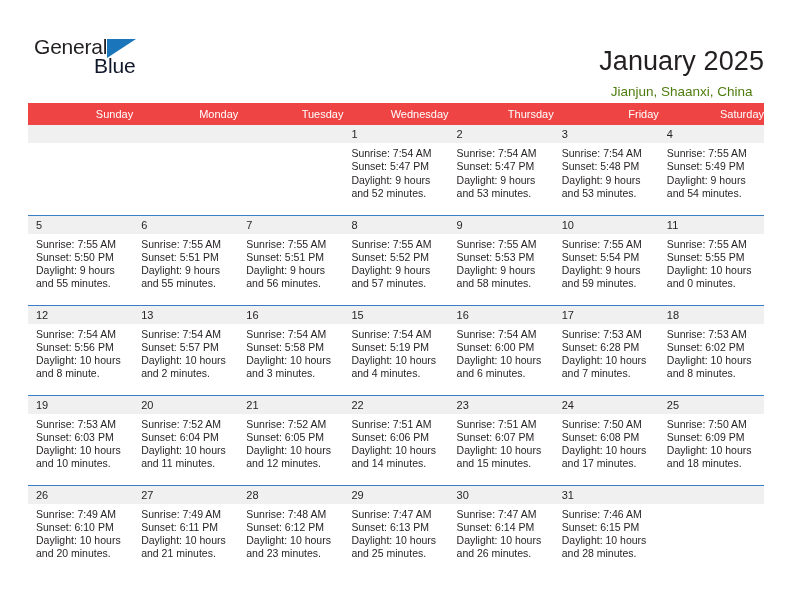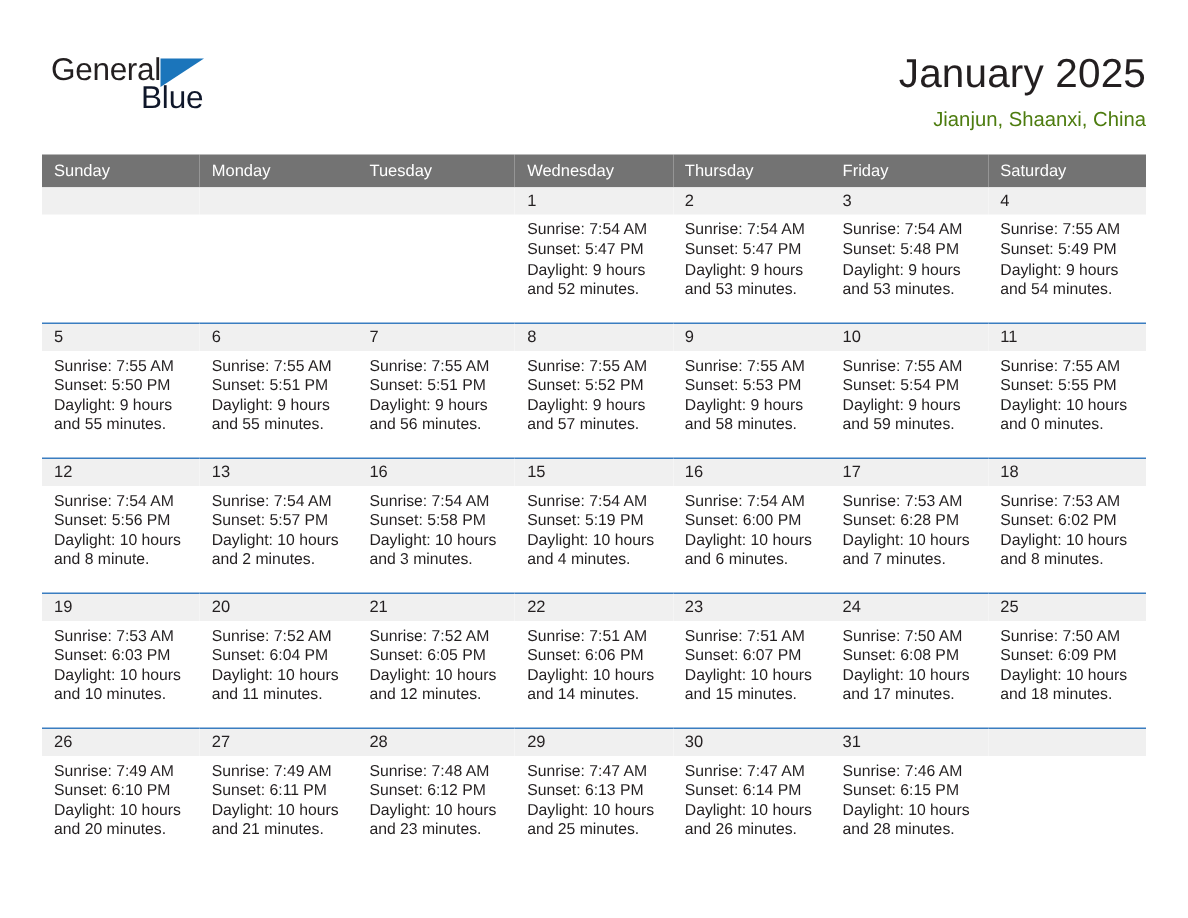--- a/index.html
+++ b/index.html
@@ -58,22 +58,22 @@
     top: 19px;
     font-size: 21px;
     line-height: 22px;
     color: #0f172a;
     letter-spacing: -0.1px;
   }
 
   .title-block {
     position: absolute;
     right: 0;
-    top: 4px;
-    text-align: right;
+    top: 16px;
+    text-align: center;
   }
   .cal-title {
     font-size: 27px;
     line-height: 34px;
     color: #231f20;
     font-weight: normal;
     letter-spacing: 0.1px;
   }
   .cal-subtitle {
     font-size: 13.5px;
@@ -85,25 +85,25 @@
   
   .calendar {
     position: absolute;
     left: 28px;
     top: 103px;
     width: 736px;
     border-collapse: collapse;
     table-layout: fixed;
   }
   .calendar th {
-    background: #737373;
+    background: #ef4444;
     color: #ffffff;
     font-size: 11px;
     font-weight: normal;
-    text-align: left;
+    text-align: right;
     padding: 5px 0 5px 8px;
     height: 21px;
     line-height: 12px;
     border: 0;
   }
   .calendar td {
     vertical-align: top;
     padding: 0;
     height: 90px;
     border: 0;

